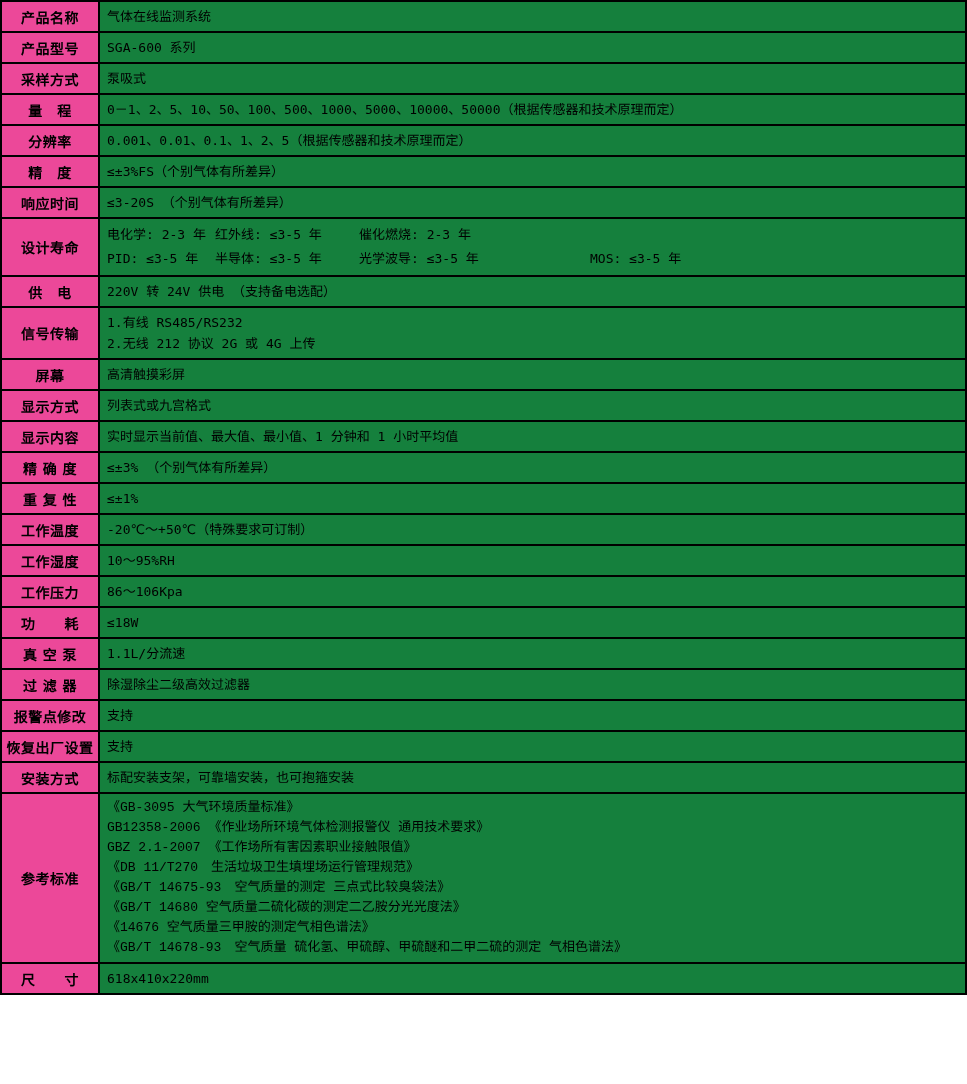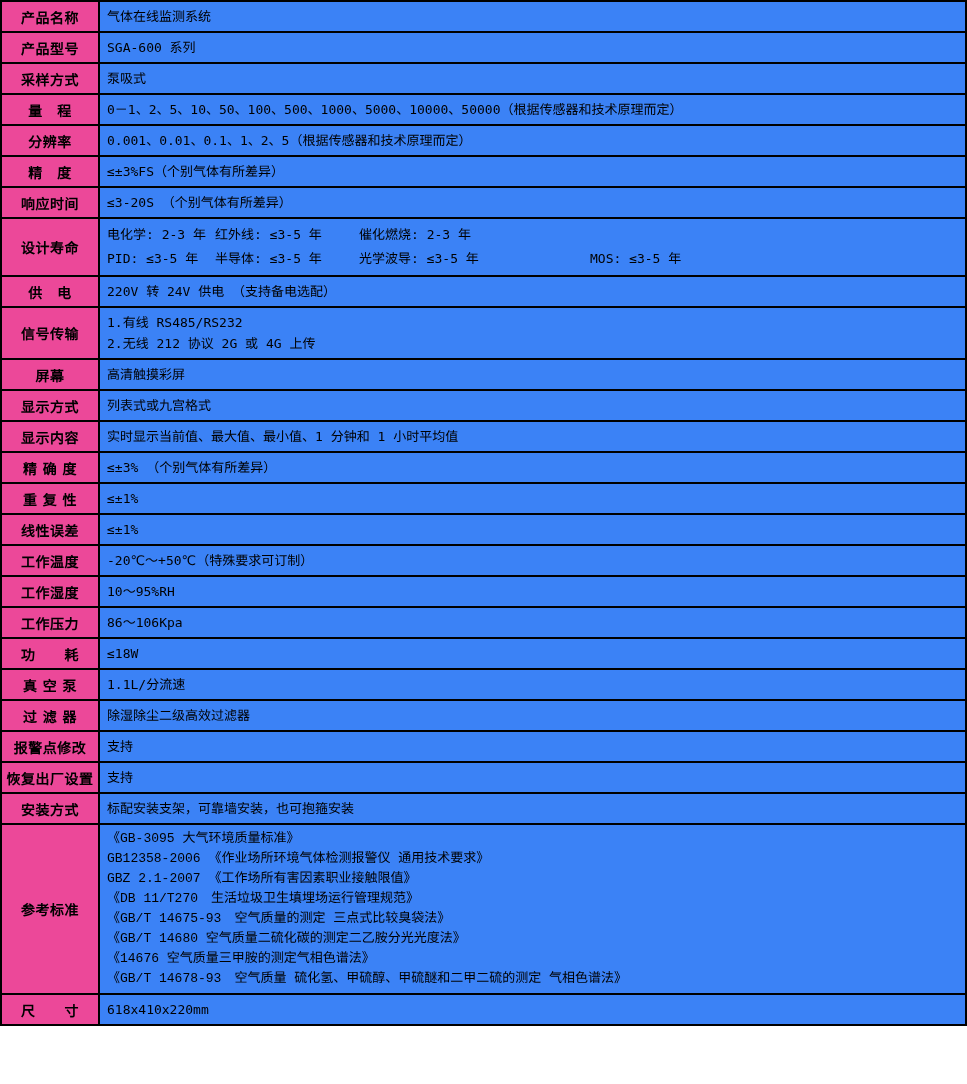--- a/index.html
+++ b/index.html
@@ -27,21 +27,21 @@
     width: 98px;
     background: #ec4899;
     text-align: center;
     font-weight: bold;
     font-size: 14px;
     padding: 2px 1px;
     letter-spacing: 0.5px;
     font-family: "DejaVu Sans", "Liberation Sans", sans-serif;
   }
   td.value-cell {
-    background: #3b82f6;
+    background: #15803d;
     text-align: left;
     font-size: 13px;
     padding: 4px 4px 4px 7px;
     font-family: "DejaVu Sans Mono", "DejaVu Sans", "Liberation Mono", monospace, sans-serif;
     line-height: 20px;
   }
   tr.text td { height: 31px; }
   tr.lines td.value-cell .line { line-height: 21px; }
   tr.grid td.value-cell .grid-line { line-height: 24px; white-space: nowrap; }
   .grid-cell { display: inline-block; }
@@ -119,24 +119,20 @@
         </tr>
         <tr class="text">
           <td class="label-cell">精 确 度</td>
           <td class="value-cell">≤±3% （个别气体有所差异）</td>
         </tr>
         <tr class="text">
           <td class="label-cell">重 复 性</td>
           <td class="value-cell">≤±1%</td>
         </tr>
         <tr class="text">
-          <td class="label-cell">线性误差</td>
-          <td class="value-cell">≤±1%</td>
-        </tr>
-        <tr class="text">
           <td class="label-cell">工作温度</td>
           <td class="value-cell">-20℃～+50℃（特殊要求可订制）</td>
         </tr>
         <tr class="text">
           <td class="label-cell">工作湿度</td>
           <td class="value-cell">10～95%RH</td>
         </tr>
         <tr class="text">
           <td class="label-cell">工作压力</td>
           <td class="value-cell">86～106Kpa</td>

